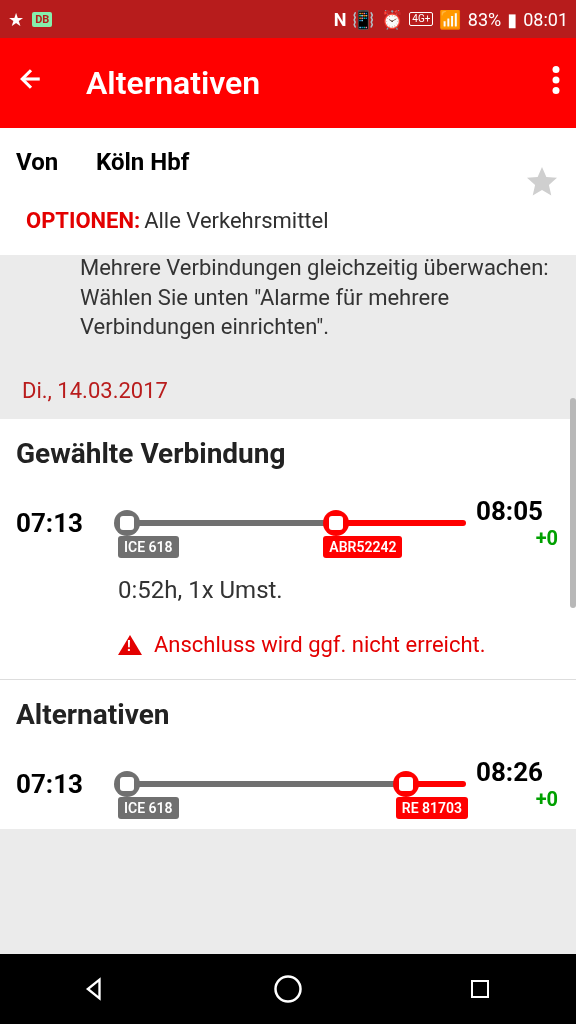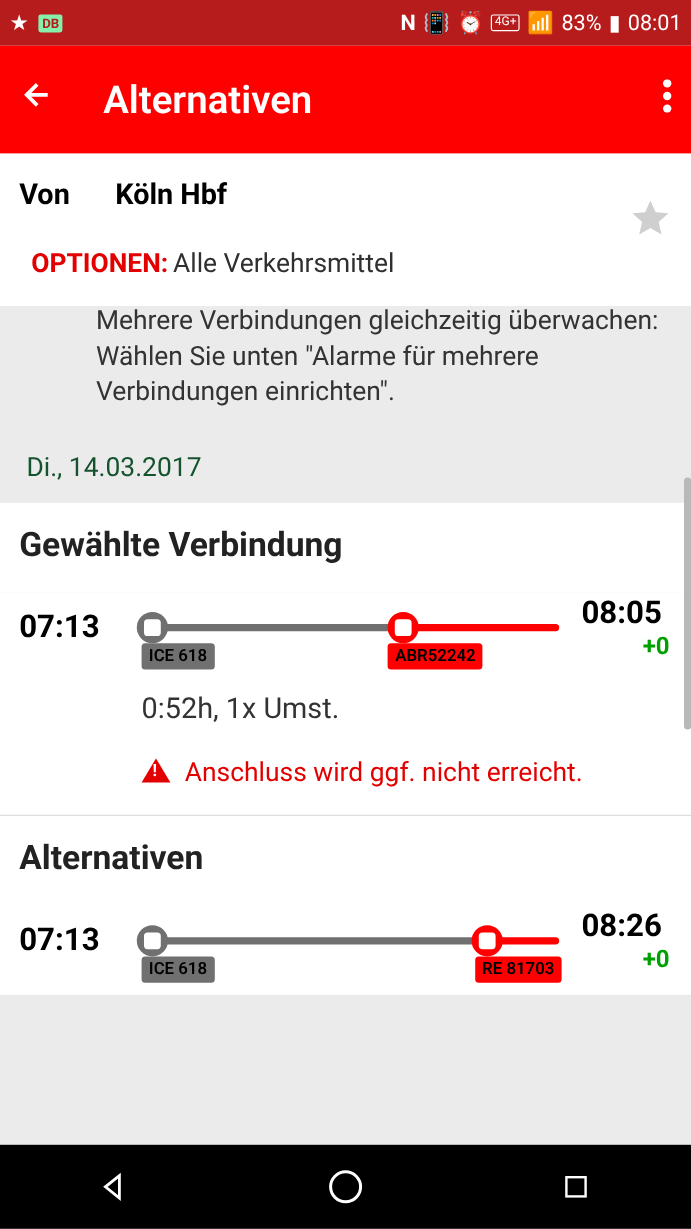--- a/index.html
+++ b/index.html
@@ -22,39 +22,39 @@
   .route-lbl { font-weight:700; width: 80px; }
   .route-val { font-weight:700; }
   .fav-star { position:absolute; right:16px; top:36px; color:#cfcfcf; }
   .options-row { padding: 32px 10px 18px 10px; }
   .opt-lbl { color:#e30000; font-weight:700; font-size:22px; }
   .opt-val { color:#303030; font-size:22px; }
 
   .infobox { background:#ebebeb; color:#333; font-size:22px; padding: 0 24px 20px 80px; line-height:1.35; }
   .infobox-inner { margin-top:-2px; }
 
-  .datebar { background:#ebebeb; padding: 16px 22px; color:#14532d; font-size:22px; }
+  .datebar { background:#ebebeb; padding: 16px 22px; color:#b91c1c; font-size:22px; }
 
   .section { background:#fff; padding: 18px 16px 4px 16px; }
   .section-title { font-size:28px; font-weight:700; color:#222; margin-bottom: 20px; }
 
   .conn { background:#fff; padding: 6px 16px 22px 16px; border-bottom: 1px solid #ddd; }
   .conn-row1 { display:flex; align-items:center; height:46px; }
   .dep { font-size:26px; font-weight:700; width:92px; }
-  .arr { font-size:26px; font-weight:700; width:84px; text-align:center; }
+  .arr { font-size:26px; font-weight:700; width:84px; text-align:left; }
   .delta { color:#00a000; font-weight:700; font-size:20px; text-align:right; padding-right:2px; }
   .timeline { flex:1; position:relative; height:46px; margin: 0 10px; }
   .tl-line { position:absolute; top:20px; left:0; right:0; height:6px; }
   .tl-seg { position:absolute; top:0; height:6px; border-radius:3px; }
   .tl-node { position:absolute; top:10px; width:26px; height:26px; border-radius:50%; display:flex; align-items:center; justify-content:center; }
   .node-train { width:14px; height:14px; background:#fff; border-radius:3px; }
   .badges { position:absolute; top:36px; left:0; right:0; height:26px; }
-  .badge { position:absolute; top:0; font-size:14px; font-weight:600; color:#000000; padding:3px 6px; border-radius:3px; white-space:nowrap; }
+  .badge { position:absolute; top:0; font-size:14px; font-weight:600; color:#ffffff; padding:3px 6px; border-radius:3px; white-space:nowrap; }
   .dur-row { font-size:24px; color:#333; padding-left:102px; padding-top:30px; }
-  .warn-row { display:flex; gap:12px; color:#e30000; font-size:22px; padding-left:102px; padding-top:28px; }
+  .warn-row { display:flex; align-items:center; gap:12px; color:#e30000; font-size:22px; padding-left:102px; padding-top:28px; }
   .warn-tri { width:0; height:0; border-left:12px solid transparent; border-right:12px solid transparent; border-bottom:20px solid #e30000; position:relative; }
   .warn-tri::after { content:"!"; position:absolute; left:-3px; top:3px; color:#fff; font-size:14px; font-weight:bold; }
 
   .navbar { position:absolute; bottom:0; left:0; right:0; height:70px; background:#000; display:flex; align-items:center; justify-content:space-around; }
   .nav-btn { width:40px; height:40px; display:flex; align-items:center; justify-content:center; }
 
   .scrollhint { position:absolute; right:0; top:398px; width:6px; height:210px; background:#b8b8b8; border-radius:3px; }
 </style>
 </head>
 <body>

